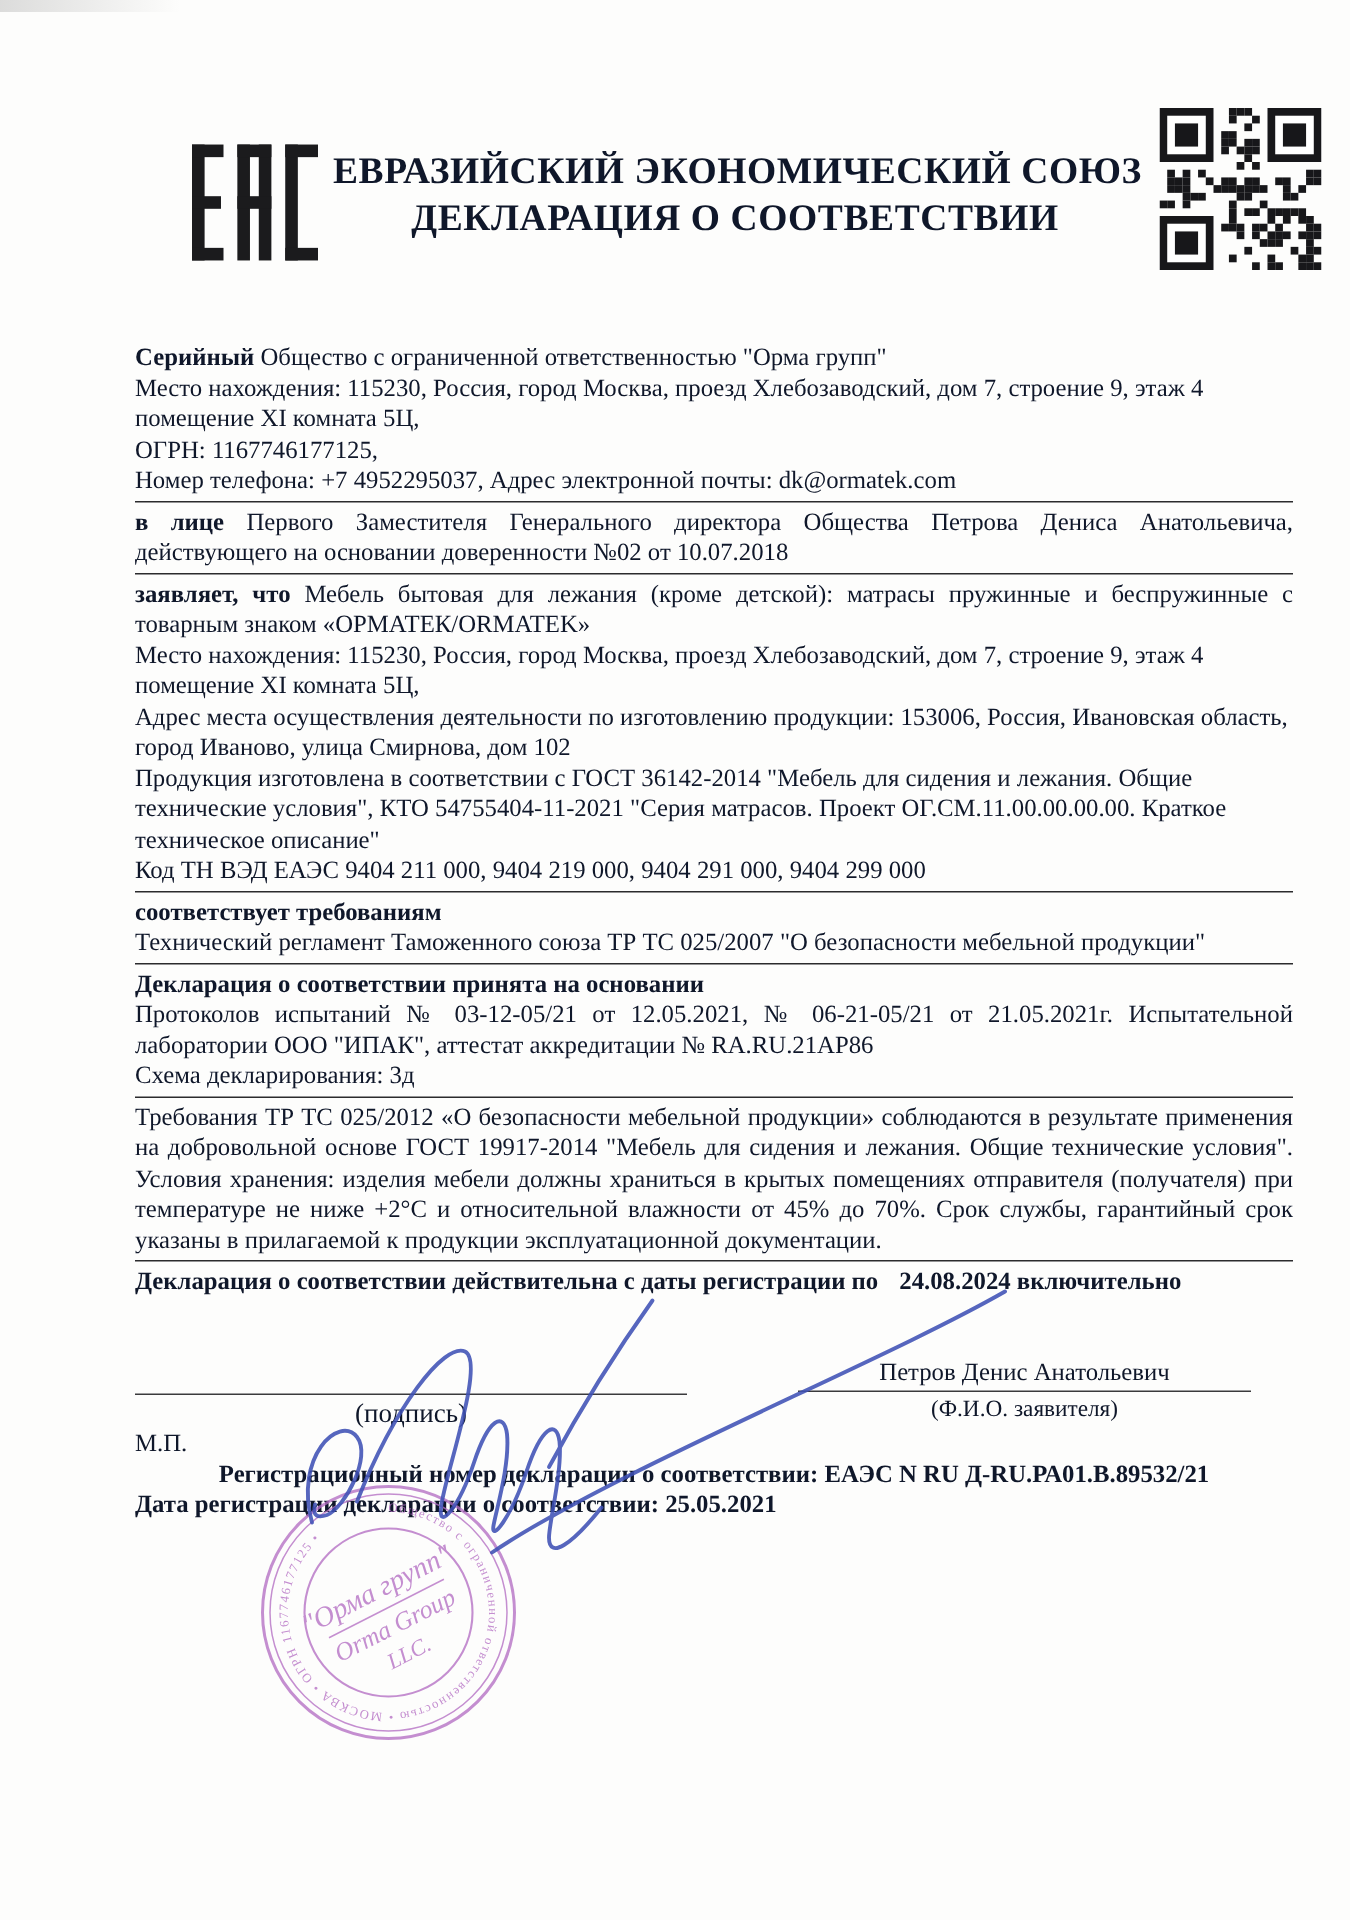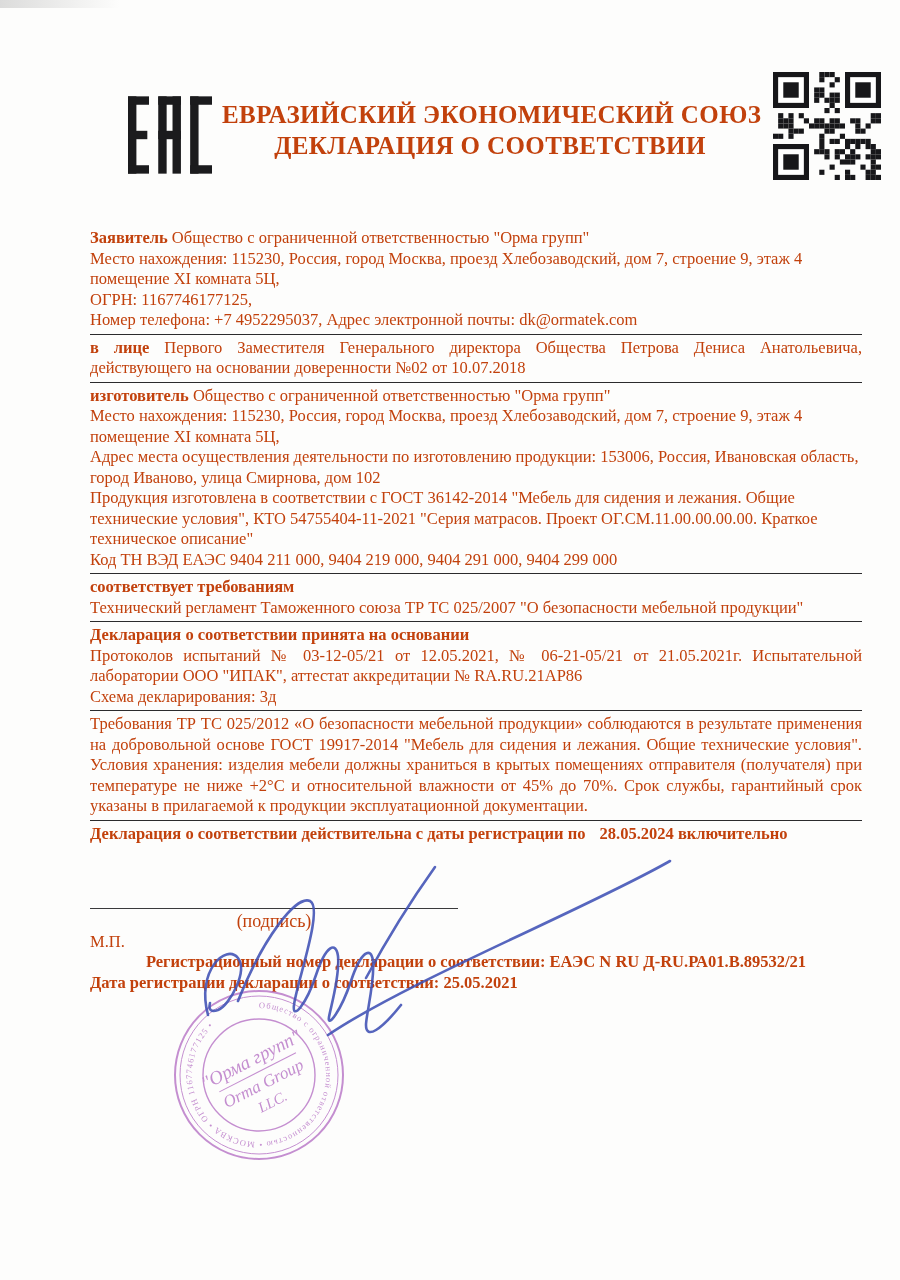--- a/index.html
+++ b/index.html
@@ -1,18 +1,18 @@
 <!DOCTYPE html>
 <html><head>
 <meta charset="utf-8">
 <style>
   html,body{margin:0;padding:0;background:#ffffff;}
   #page{
     position:relative;width:900px;height:1280px;background:#fdfdfc;overflow:hidden;
-    font-family:"Liberation Serif","DejaVu Serif",serif;color:#c2410c;
+    font-family:"Liberation Serif","DejaVu Serif",serif;color:#0f172a;
   }
   .smudge{position:absolute;left:0;top:0;width:120px;height:8px;
     background:linear-gradient(to right, rgba(120,120,120,.25), rgba(200,200,200,0));}
   
   .eac-logo{position:absolute;left:128px;top:96px;width:84px;height:78px;}
   .hdr-title{position:absolute;left:222px;top:99px;width:536px;text-align:center;
     font-weight:bold;font-size:25px;line-height:31px;letter-spacing:.4px;white-space:nowrap;}
   .qr-wrap{position:absolute;left:773px;top:72px;width:108px;height:108px;}
   
   .content{position:absolute;left:90px;top:228px;width:772px;font-size:16.5px;line-height:20.5px;}
@@ -183,33 +183,33 @@
         <rect x="75" y="5" width="25" height="25" fill="#fff"></rect>
         <rect x="80" y="10" width="15" height="15" fill="#17171a"></rect>
         <rect x="0" y="70" width="35" height="35" fill="#17171a"></rect>
         <rect x="5" y="75" width="25" height="25" fill="#fff"></rect>
         <rect x="10" y="80" width="15" height="15" fill="#17171a"></rect>
       </svg>
   </div>
 
   <div class="content">
 
-    <p><b>Заявитель</b> <span>Общество с ограниченной ответственностью "Орма групп"</span></p>
+    <p><b>Серийный</b> <span>Общество с ограниченной ответственностью "Орма групп"</span></p>
     <p>Место нахождения: 115230, Россия, город Москва, проезд Хлебозаводский, дом 7, строение 9, этаж 4 помещение XI комната 5Ц,</p>
     <p>ОГРН: 1167746177125,</p>
     <p>Номер телефона: +7 4952295037, Адрес электронной почты: dk@ormatek.com</p>
 
     <hr class="rule">
 
     <p class="just"><b>в лице</b> <span>Первого Заместителя Генерального директора Общества Петрова Дениса Анатольевича, действующего на основании доверенности №02 от 10.07.2018</span></p>
 
     <hr class="rule">
 
-
-    <p><b>изготовитель</b> <span>Общество с ограниченной ответственностью "Орма групп"</span></p>
+    <p class="just"><b>заявляет, что</b> <span>Мебель бытовая для лежания (кроме детской): матрасы пружинные и беспружинные с товарным знаком «ОРМАТЕК/ORMATEK»</span></p>
+
     <p>Место нахождения: 115230, Россия, город Москва, проезд Хлебозаводский, дом 7, строение 9, этаж 4 помещение XI комната 5Ц,</p>
     <p>Адрес места осуществления деятельности по изготовлению продукции: 153006, Россия, Ивановская область, город Иваново, улица Смирнова, дом 102</p>
     <p>Продукция изготовлена в соответствии с ГОСТ 36142-2014 "Мебель для сидения и лежания. Общие технические условия", КТО 54755404-11-2021 "Серия  матрасов. Проект ОГ.СМ.11.00.00.00.00. Краткое техническое описание"</p>
     <p>Код ТН ВЭД ЕАЭС 9404 211 000, 9404 219 000, 9404 291 000, 9404 299 000</p>
 
     <hr class="rule">
 
     <p><b>соответствует требованиям</b></p>
     <p class="just">Технический регламент Таможенного союза ТР ТС 025/2007 "О безопасности мебельной продукции"</p>
 
@@ -219,26 +219,30 @@
     <p class="just">Протоколов испытаний № 03-12-05/21 от 12.05.2021, № 06-21-05/21  от 21.05.2021г. Испытательной лаборатории ООО "ИПАК", аттестат аккредитации № RA.RU.21АР86</p>
 
     <p class="scheme">Схема декларирования: 3д</p>
 
     <hr class="rule">
 
     <p class="just">Требования ТР ТС 025/2012 «О безопасности мебельной продукции» соблюдаются в результате применения на добровольной основе ГОСТ 19917-2014 "Мебель для сидения и лежания. Общие технические условия". Условия хранения: изделия мебели должны храниться в крытых помещениях отправителя (получателя) при температуре не ниже +2°С и относительной влажности от 45% до 70%. Срок службы, гарантийный срок указаны в прилагаемой к продукции эксплуатационной документации.</p>
 
     <hr class="rule vrule">
 
-    <p class="validity"><span>Декларация о соответствии действительна с даты регистрации по</span><span class="gap"></span><span>28.05.2024</span> <span>включительно</span></p>
+    <p class="validity"><span>Декларация о соответствии действительна с даты регистрации по</span><span class="gap"></span><span>24.08.2024</span> <span>включительно</span></p>
 
     <div class="sig-row">
       <div class="sig-left">
         <div class="line"></div>
         <div class="cap">(подпись)</div>
+      </div>
+      <div class="sig-right">
+        <div class="name">Петров Денис Анатольевич</div>
+        <div class="cap">(Ф.И.О. заявителя)</div>
       </div>
     </div>
 
     <p class="mp">М.П.</p>
 
     <p class="regnum"><span>Регистрационный номер декларации о соответствии:</span> <span>ЕАЭС N RU Д-RU.РА01.В.89532/21</span></p>
 
     <p class="regdate"><span>Дата регистрации декларации о соответствии:</span> <span>25.05.2021</span></p>
   </div>
 

